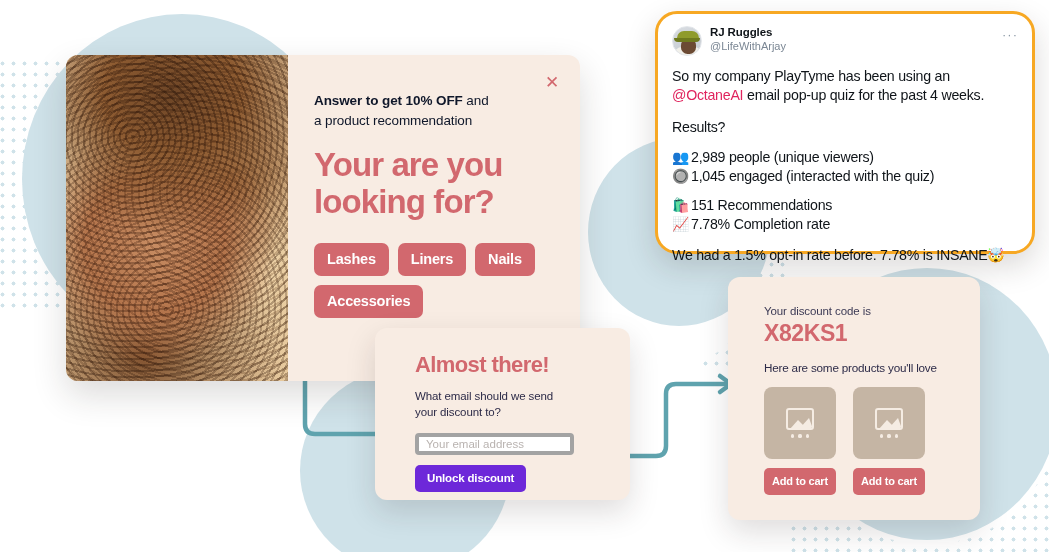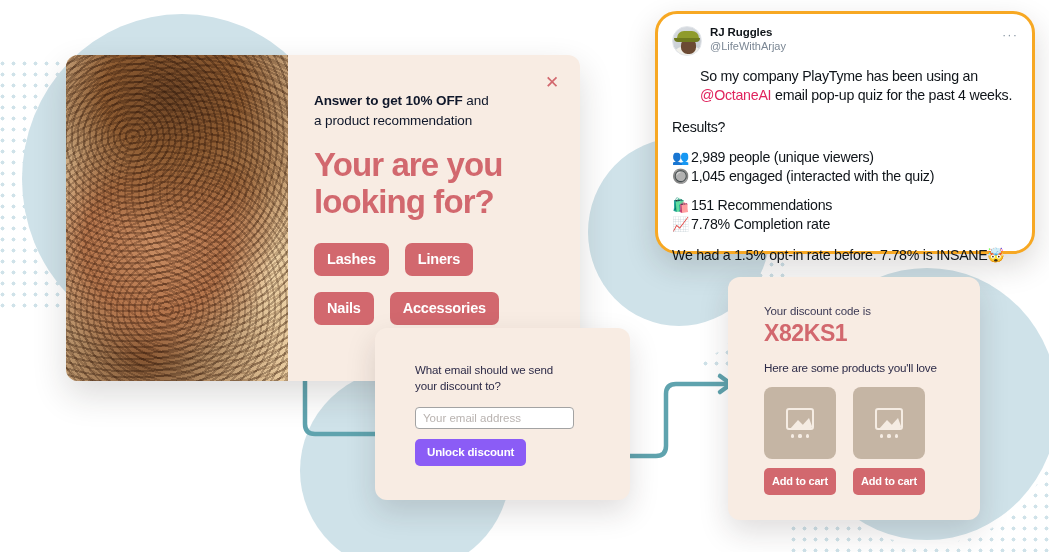--- a/index.html
+++ b/index.html
@@ -95,21 +95,21 @@
   }
   .quiz-sub b { font-weight: 700; }
   #quiz-headline {
     margin-top: 17px;
     font-size: 33px; line-height: 1.12;
     font-weight: 700; color: #d2686e;
     letter-spacing: -.9px;
   }
   #quiz-chips {
     margin-top: 22px;
-    display: flex; flex-wrap: wrap; gap: 16px;
+    display: flex; flex-wrap: wrap; gap: 9px;
     max-width: 230px;
   }
   .chip {
     background: #d2686e; color: #fff;
     font-size: 14.5px; font-weight: 700;
     padding: 8px 13px 9px; border-radius: 7px;
     cursor: pointer; letter-spacing: -.2px;
     white-space: nowrap;
   }
 
@@ -151,21 +151,21 @@
   #tweet-handle { font-size: 11px; color: #7b8794; }
   #tweet-more {
     position: absolute; right: 14px; top: 14px;
     color: #8b98a5; font-size: 13px; letter-spacing: 1px;
     cursor: pointer; line-height: 1;
   }
   .tw-p {
     font-size: 14.2px; color: #0f1419; line-height: 1.36;
     letter-spacing: -.25px;
   }
-  #tweet-p1 { margin-top: 11px; margin-left: 28px; }
+  #tweet-p1 { margin-top: 11px; }
   #tweet-mention { color: #e0245e; }
   #tweet-p2 { margin-top: 12px; }
   .stat-group { margin-top: 11px; }
   .stat-line {
     font-size: 14.2px; color: #0f1419; line-height: 1.27;
     letter-spacing: -.25px; display: flex; align-items: baseline;
   }
   .stat-emoji {
     width: 19px; flex: 0 0 19px; font-size: 14px;
     display: inline-block;
@@ -184,31 +184,31 @@
   #email-title {
     font-size: 22px; font-weight: 700; color: #d2686e;
     letter-spacing: -.6px;
   }
   #email-sub {
     margin-top: 10px; font-size: 11.5px; color: #2d2b48;
     line-height: 1.42; letter-spacing: -.1px;
   }
   #email-input {
     margin-top: 12px; width: 159px; height: 22px;
-    background: #fff; border: 1px solid #a3a3a3;
+    background: #fff; border: 4px solid #a3a3a3;
     border-radius: 4px;
     font-size: 11.5px; color: #b9b3b0;
     padding: 0 7px;
     font-family: "Liberation Sans", sans-serif;
     outline: none;
   }
   #email-input::placeholder { color: #b9b3b0; }
   #unlock-btn {
     margin-top: 10px;
-    background: #8b5cf6; color: #fff; border: none;
+    background: #6d28d9; color: #fff; border: none;
     font-size: 11.5px; font-weight: 700;
     padding: 7px 12px 8px; border-radius: 5px;
     cursor: pointer; letter-spacing: -.15px;
     font-family: "Liberation Sans", sans-serif;
   }
 
   
   #discount-card {
     position: absolute; left: 728px; top: 277px;
     width: 252px; height: 243px;
@@ -343,20 +343,21 @@
       <div class="stat-line">
         <span class="stat-emoji">📈</span>
         <span>7.78% Completion rate</span>
       </div>
     </div>
 
     <div class="tw-p" id="tweet-p3">We had a 1.5% opt-in rate before. 7.78% is INSANE🤯</div>
   </div>
 
   <div id="email-card">
+    <div id="email-title">Almost there!</div>
     <div id="email-sub">
       <span>What email should we send</span><br>
       <span>your discount to?</span>
     </div>
     <input id="email-input" type="text" placeholder="Your email address" style="">
     <button id="unlock-btn">Unlock discount</button>
   </div>
 
   <div id="discount-card">
     <div id="disc-label">Your discount code is</div>

